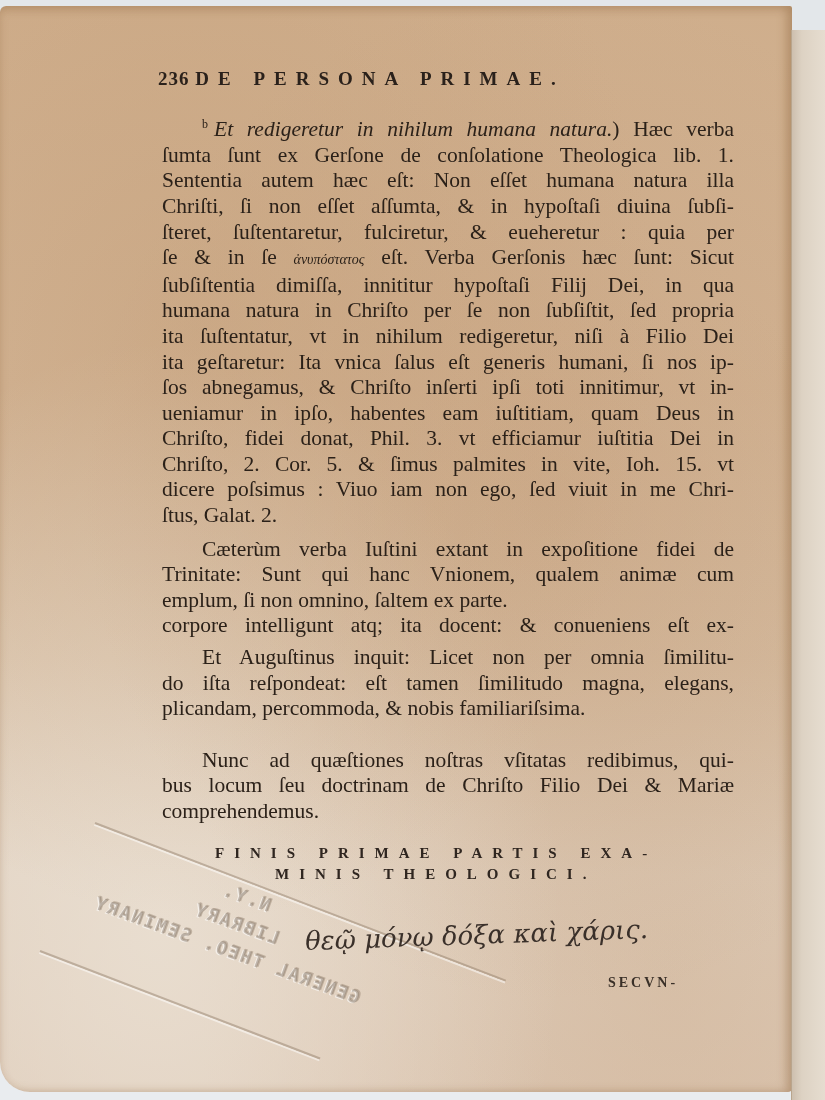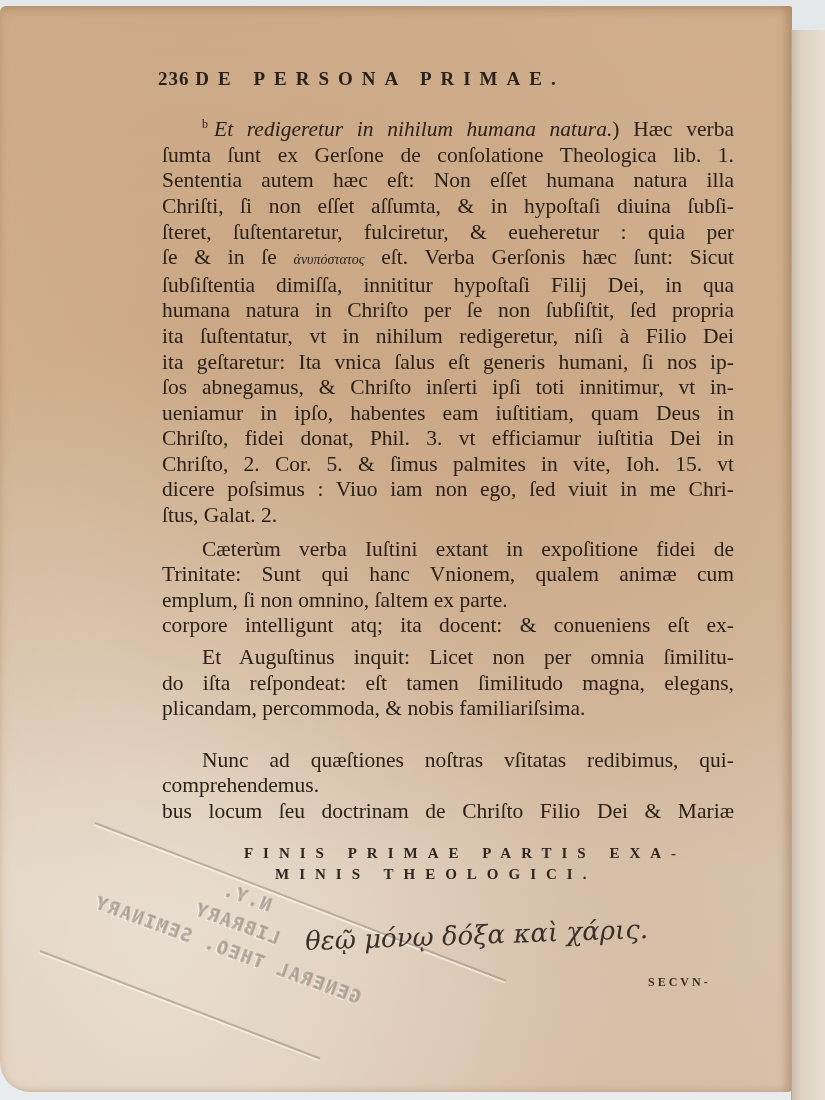--- a/index.html
+++ b/index.html
@@ -42,28 +42,28 @@
   .body-text .gap3 { margin-top:26px; }
   .line { display:block; white-space:nowrap; text-align:justify; text-align-last:justify; }
   .line.last { text-align-last:left; }
   .note-mark { font-size:12px; vertical-align:super; margin-right:6px; }
   .italic { font-style:italic; }
   .greek-inline { font-size:14px; font-style:italic; }
   .finis {
     position:absolute; left:215px; top:845px; width:500px;
     font-size:15px; font-weight:bold; color:#2f2620; letter-spacing:10px;
   }
-  .finis .l1 { display:block; white-space:nowrap;text-align:center; }
+  .finis .l1 { display:block; white-space:nowrap; }
   .finis .l2 { display:block; padding-left:60px; margin-top:4px; white-space:nowrap; }
   .handwritten {
     position:absolute; left:305px; top:920px; font-size:26px; font-style:italic;
     color:#3a302a; font-family:"DejaVu Serif", serif; transform:rotate(-2deg);
   }
   .catchword {
-    position:absolute; left:648px; top:975px; font-size:12px; font-weight:bold;
+    position:absolute; left:608px; top:975px; font-size:14px; font-weight:bold;
     color:#3a3028; letter-spacing:3px;
   }
   .stamp {
     position:absolute; left:60px; top:880px; width:330px; height:150px;
     transform:rotate(20deg) scaleX(-1); transform-origin:center;
     color:rgba(150,135,120,0.55); font-family:"DejaVu Sans Mono", monospace;
     font-weight:bold; text-align:center; font-size:18px; line-height:28px;
     text-shadow:1px 1px 0 rgba(255,255,255,0.6), -1px -1px 0 rgba(120,100,80,0.35);
     letter-spacing:2px;
   }
@@ -134,22 +134,22 @@
   </div>
 
   <div class="gap2">
     <span class="line" style="padding-left:40px;">Et Auguſtinus inquit: Licet non per omnia ſimilitu-</span>
     <span class="line">do iſta reſpondeat: eſt tamen ſimilitudo magna, elegans,</span>
     <span class="line last">plicandam, percommoda, &amp; nobis familiariſsima.</span>
   </div>
 
   <div class="gap3">
     <span class="line" style="padding-left:40px;">Nunc ad quæſtiones noſtras vſitatas redibimus, qui-</span>
+    <span class="line">bus locum ſeu doctrinam de Chriſto Filio Dei &amp; Mariæ</span>
     <span class="line last">comprehendemus.</span>
-    <span class="line">bus locum ſeu doctrinam de Chriſto Filio Dei &amp; Mariæ</span>
   </div>
 </div>
 
 <div class="finis">
   <span class="l1">FINIS PRIMAE PARTIS EXA-</span>
   <span class="l2">MINIS THEOLOGICI.</span>
 </div>
 
 <div class="handwritten">θεῷ μόνῳ δόξα καὶ χάρις.</div>
 

